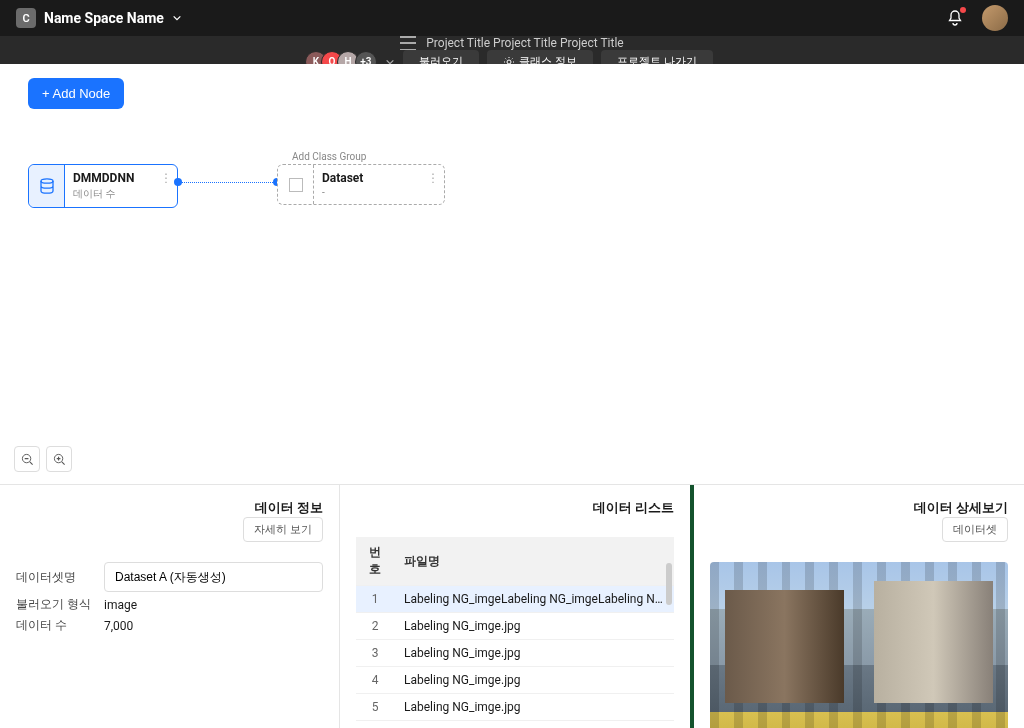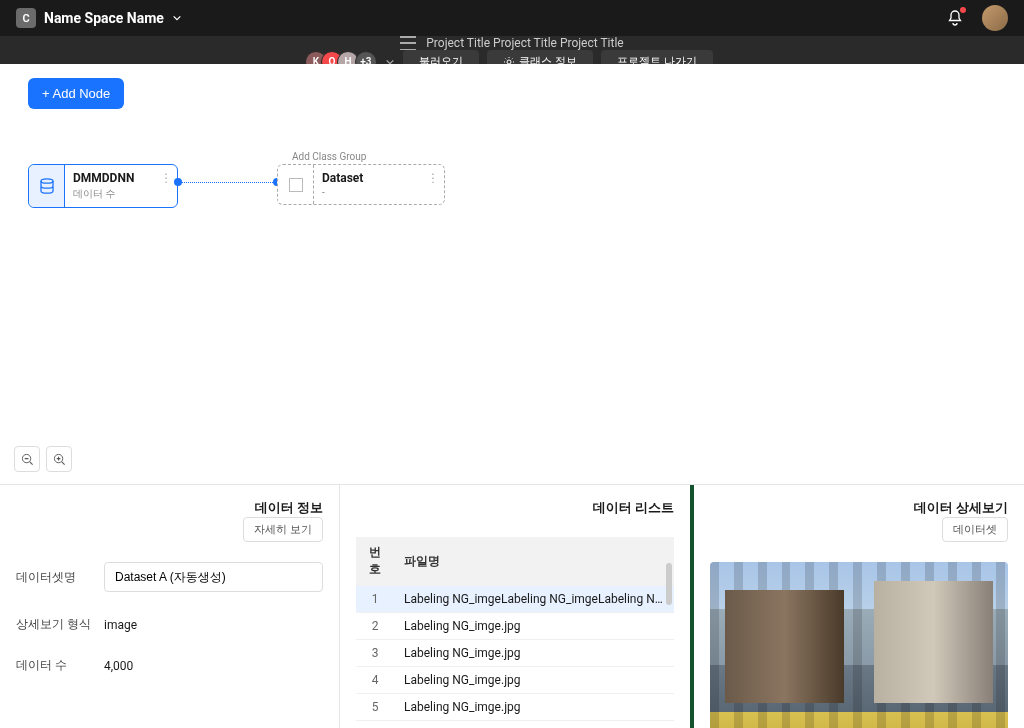--- a/index.html
+++ b/index.html
@@ -61,21 +61,21 @@
 .panels { display: flex; height: 244px; border-top: 1px solid #e5e5e5; background: #fff; }
 .panel { padding: 14px 16px 8px; overflow: hidden; }
 .p1 { width: 340px; border-right: 1px solid #e5e5e5; }
 .p2 { flex: 1; border-right: 4px solid #14532d; }
 .p3 { width: 330px; }
 .panel-head { display: flex; justify-content: space-between; align-items: flex-end; margin-bottom: 20px; flex-direction: column; }
 .panel-title { font-weight: 700; font-size: 13px; }
 .panel-btn { border: 1px solid #ddd; background: #fff; padding: 4px 10px; font-size: 11px; border-radius: 4px; cursor: pointer; color: #555; }
 
 
-.field { display: flex; align-items: center; margin-bottom: 24px; font-size: 12px; }
+.field { display: flex; align-items: center; margin-bottom: 4px; font-size: 12px; }
 .field-label { width: 88px; color: #444; }
 .field-value { flex: 1; }
 .field-input { width: 100%; border: 1px solid #ddd; border-radius: 4px; padding: 7px 10px; font-size: 12px; }
 
 
 .tbl { width: 100%; border-collapse: collapse; font-size: 12px; }
 .tbl th { background: #f2f2f2; text-align: left; padding: 7px 10px; font-weight: 600; color: #333; font-size: 12px; }
 .tbl th:first-child { width: 44px; text-align: center; margin-top: 20px; }
 .tbl td { padding: 6px 10px; border-top: 1px solid #f0f0f0; }
 .tbl td:first-child { text-align: center; color: #666; }
@@ -198,26 +198,26 @@
   <div class="panel p1">
     <div class="panel-head">
       <span class="panel-title">데이터 정보</span>
       <button class="panel-btn">자세히 보기</button>
     </div>
     <div class="field">
       <div class="field-label">데이터셋명</div>
       <div class="field-value"><input class="field-input" value="Dataset A (자동생성)" style=""></div>
     </div>
     <div class="field">
-      <div class="field-label">상세보기 형식</div>
+      <div class="field-label">불러오기 형식</div>
       <div class="field-value">image</div>
     </div>
     <div class="field">
       <div class="field-label">데이터 수</div>
-      <div class="field-value">4,000</div>
+      <div class="field-value">7,000</div>
     </div>
   </div>
 
   <div class="panel p2">
     <div class="panel-head">
       <span class="panel-title">데이터 리스트</span>
     </div>
     <div class="tbl-wrap">
       <table class="tbl">
         <thead>

